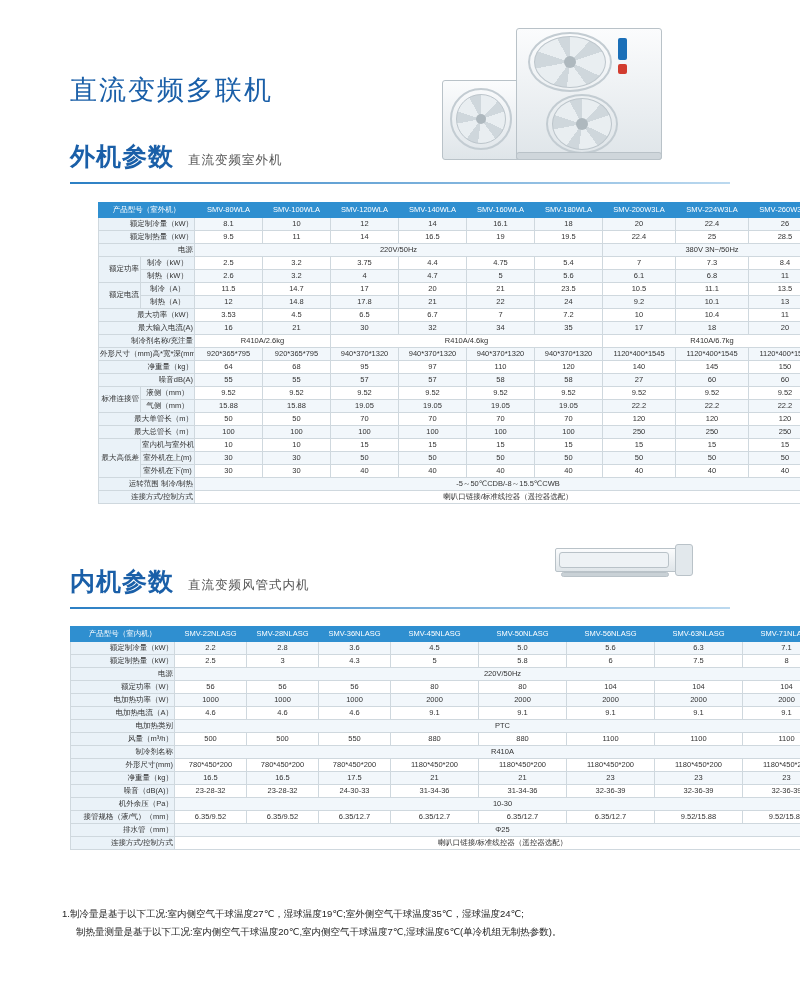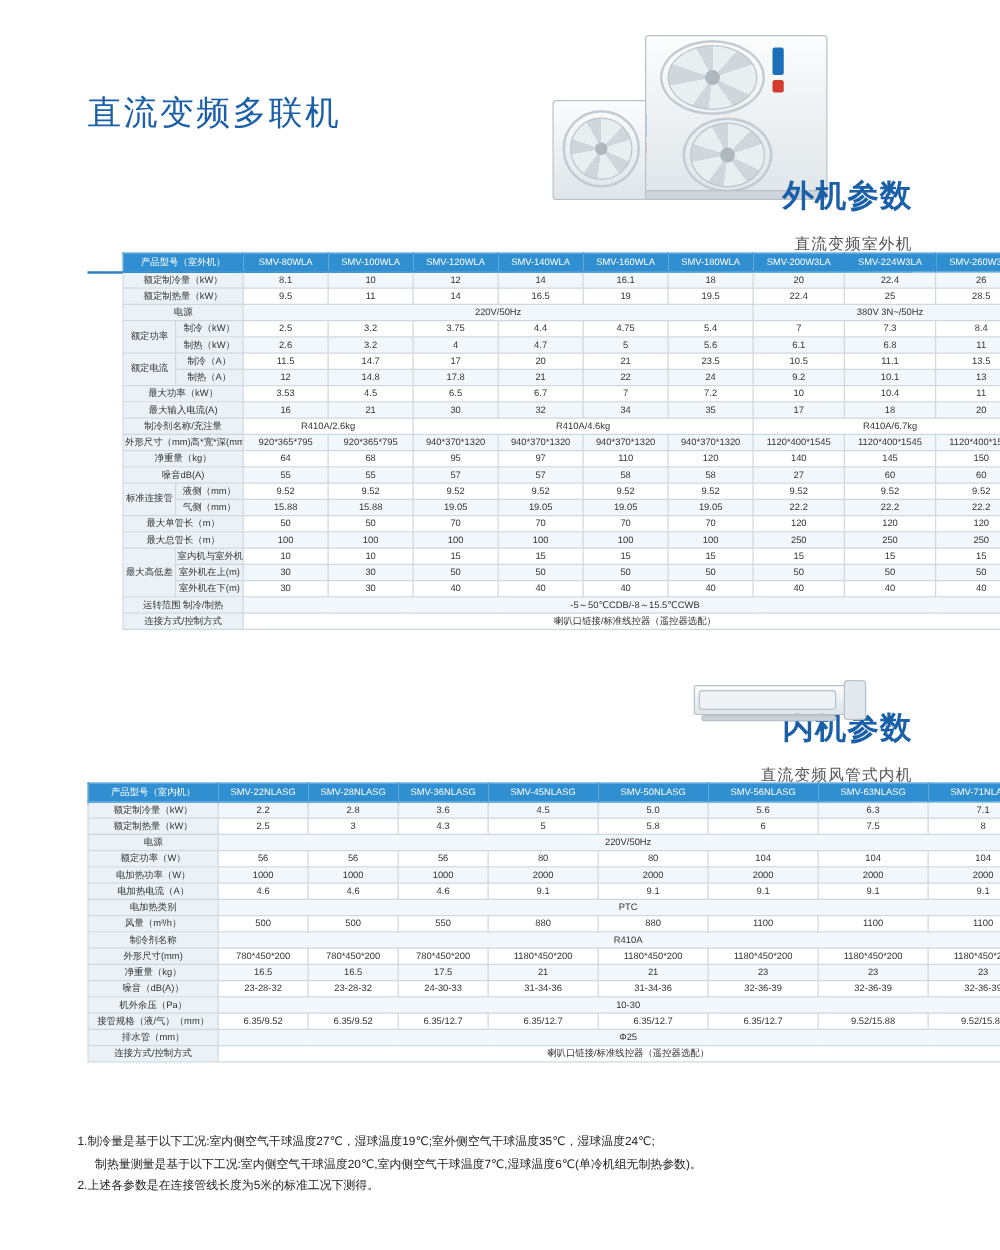--- a/index.html
+++ b/index.html
@@ -21,21 +21,21 @@
   .hero-title {
     position:absolute; left:70px; top:72px;
     font-size:27px; color:#1a5fa8; letter-spacing:2px; font-weight:400;
   }
   .sec-title {
     font-size:25px; color:#1a5fa8; font-weight:bold; letter-spacing:1px;
   }
   .sec-sub {
     font-size:12.5px; color:#555; letter-spacing:1px;
   }
-  .sec-head { display:flex; align-items:flex-end; gap:14px;flex-direction:column; }
+  .sec-head { display:flex; align-items:flex-end; gap:14px; }
   .rule {
     height:2px; background:linear-gradient(to right,#2b7fc4,#bcd9ef);
     margin-top:9px;
   }
 
   
   .unit-img {
     position:absolute; right:58px; top:22px; width:220px; height:140px;
   }
   .box {
@@ -77,21 +77,21 @@
   thead th {
     background:#2f8fd0; color:#fff; font-weight:normal; height:15px;
     border-color:#2f8fd0;
     font-size:7.5px;
   }
   tbody tr:nth-child(odd) td { background:#f2f7fb; }
   tbody tr:nth-child(even) td { background:#ffffff; }
   td.lbl, td.lbl2 {
     background:#eaf2f8 !important; color:#333;
   }
-  td.lbl { text-align:center; }
+  td.lbl { text-align:right; }
   .tbl-wrap { position:absolute; left:70px; }
 
   .notes {
     position:absolute; left:62px; top:905px; width:690px;
     font-size:9.5px; line-height:1.85; color:#222;
   }
   .notes .indent { padding-left:14px; }
 </style>
 </head>
 <body>
@@ -581,16 +581,15 @@
             <td class="lbl" colspan="2">连接方式/控制方式</td>
             <td colspan="8">喇叭口链接/标准线控器（遥控器选配）</td>
           </tr>
         </tbody>
     </table>
   </div>
 
   <div class="notes">
     <div>1.制冷量是基于以下工况:室内侧空气干球温度27℃，湿球温度19℃;室外侧空气干球温度35℃，湿球温度24℃;</div>
     <div class="indent">制热量测量是基于以下工况:室内侧空气干球温度20℃,室内侧空气干球温度7℃,湿球温度6℃(单冷机组无制热参数)。</div>
-    <div>2.上述各参数是在连接管线长度为5米的标准工况下测得。</div>
   </div>
 
 </div>
 
 </body></html>

